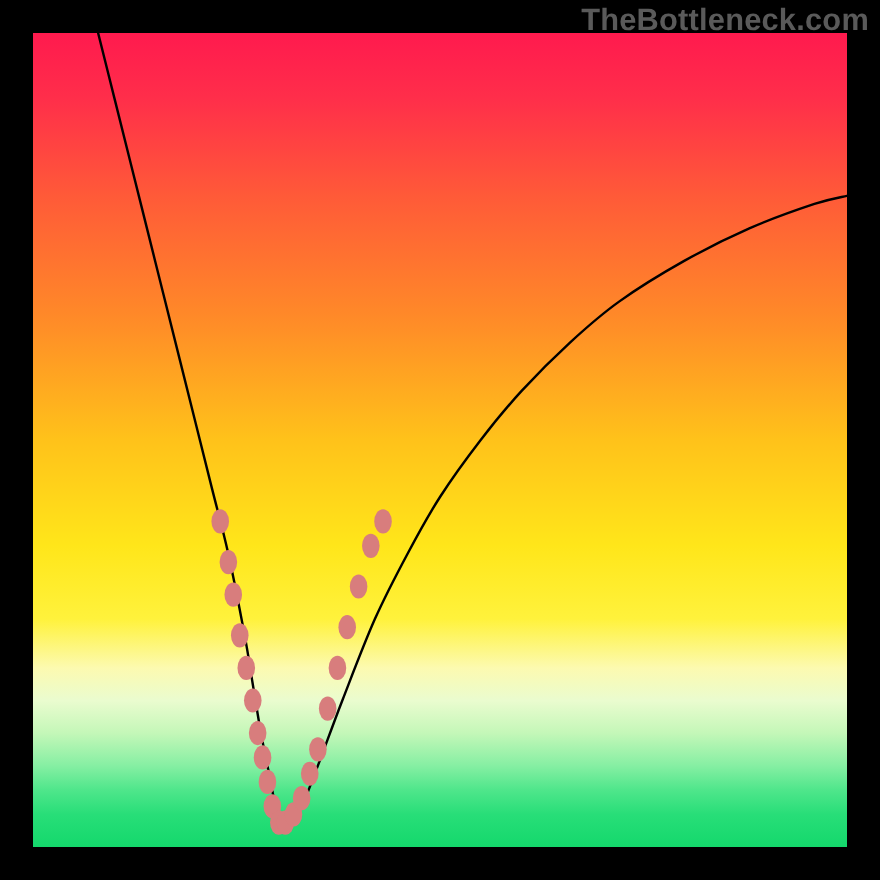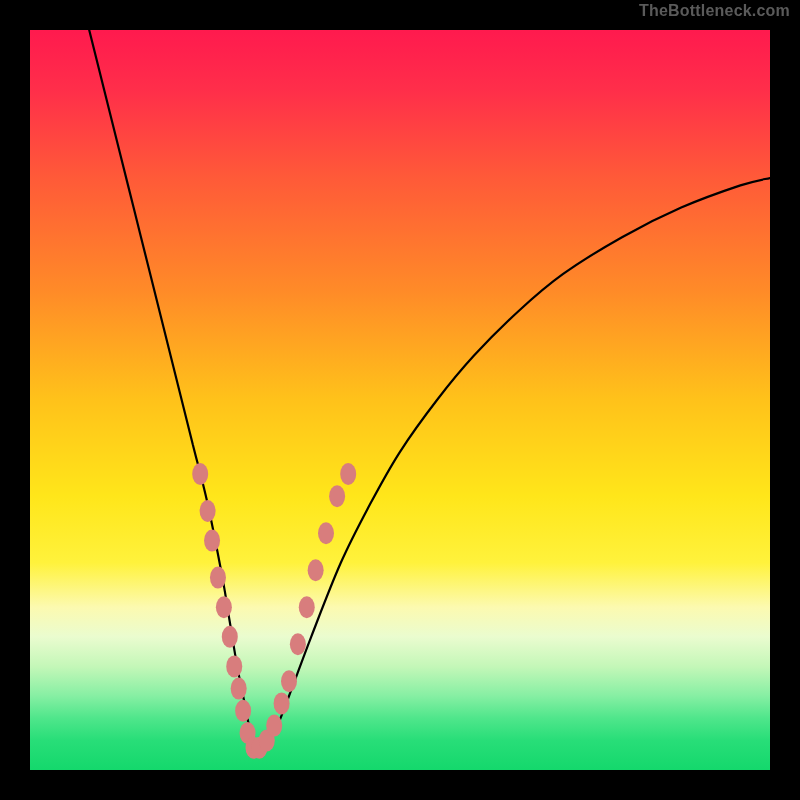--- a/index.html
+++ b/index.html
@@ -14,21 +14,21 @@
   .canvas {
     position: absolute;
     inset: 0;
     width: 800px;
     height: 800px;
   }
   .watermark {
     position: absolute;
     top: 2px;
     right: 10px;
-    font-size: 16px;
+    font-size: 28px;
     font-weight: 600;
     color: #5a5a5a;
     letter-spacing: 0.2px;
     user-select: none;
   }
 </style>
 </head>
 <body>
 
 <svg class="canvas" viewBox="0 0 800 800">

